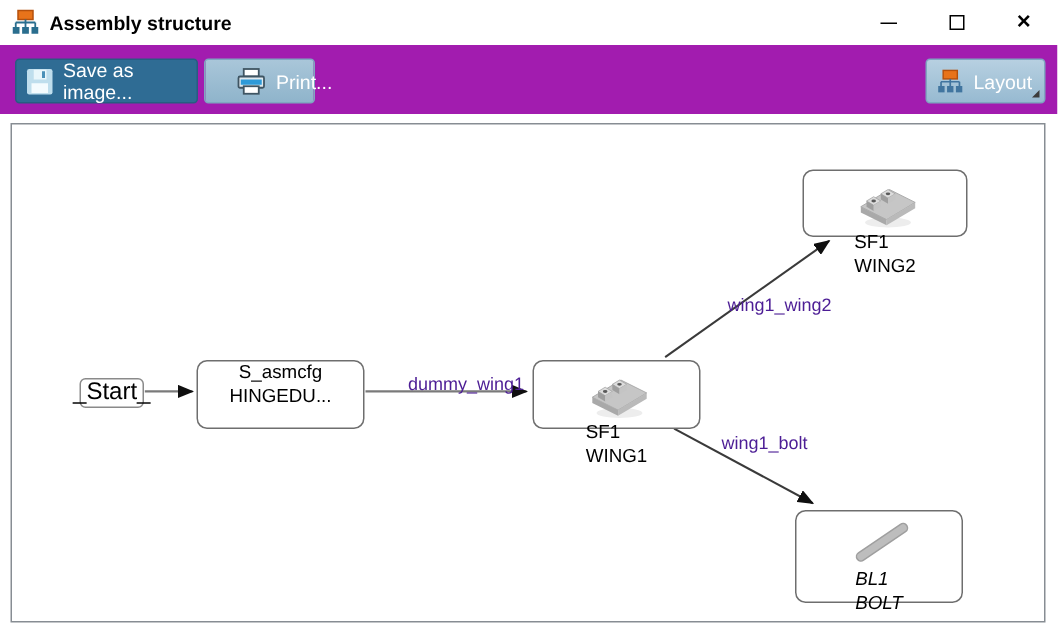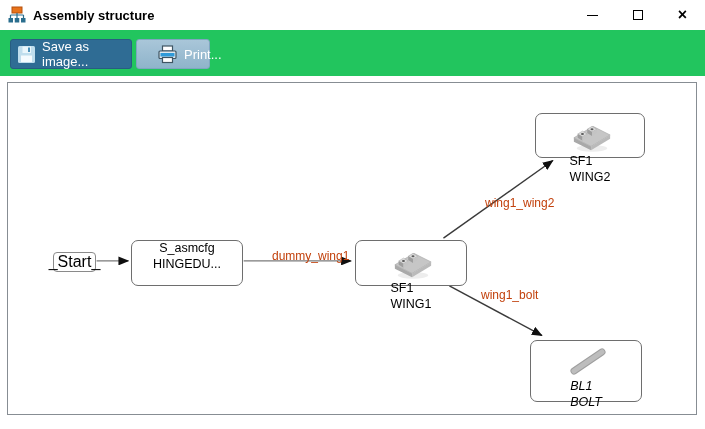--- a/index.html
+++ b/index.html
@@ -10,21 +10,21 @@
   .titlebar { height:30px; display:flex; align-items:center; background:#fff; position:relative;font-weight:bold; }
   .titlebar .app-icon { margin-left:7px; width:20px; height:18px; flex:0 0 auto; }
   .titlebar .title { margin-left:6px; font-size:13px; color:#000; }
   .win-controls { margin-left:auto; display:flex; height:30px; }
   .win-btn { width:45px; height:30px; display:flex; align-items:center; justify-content:center; cursor:default; }
   .glyph-min { width:11px; height:1px; background:#000; display:block; }
   .glyph-max { width:10px; height:10px; border:1px solid #000; display:block; }
   .glyph-close { font-size:16px; line-height:1; color:#000; }
 
   
-  .toolbar { height:46px; position:relative; background:#22c55e; }
+  .toolbar { height:46px; position:relative; background:#a21caf; }
   .btn { position:absolute; top:9px; height:30px; display:flex; align-items:center;
          border-radius:3px; color:#fff; font-size:13px; padding:0 10px 0 6px; cursor:default; }
   .btn .ic { margin-right:6px; display:flex; }
   .btn-save { left:10px; width:122px; background:#2f6c94; border:1px solid #275d81; }
   .btn-print { left:136px; width:74px; background:linear-gradient(#a9c6d9,#8fb4cb); border:1px solid #7fa6c0;padding-left:20px; }
   .btn-layout { right:8px; width:80px; background:linear-gradient(#b7d0e1,#97bad1); border:1px solid #7fa6c0; position:absolute; }
   .dd-arrow { position:absolute; right:3px; bottom:3px; width:0; height:0;
               border-left:5px solid transparent; border-bottom:5px solid #3c3c3c; }
 
   
@@ -32,21 +32,21 @@
             border:1px solid #878d93; background:#fff; }
   .edges-svg { position:absolute; left:0; top:0; width:100%; height:100%; }
 
   .node { position:absolute; background:#fff; border:1px solid #6e6e6e; border-radius:7px;
           display:flex; align-items:center; font-size:12.5px; color:#000; line-height:1.25;flex-direction:column; }
   .node.start { border-radius:4px; justify-content:center; font-size:16px; border-color:#8a8a8a; }
   .node.plain { justify-content:flex-start; text-align:center; }
   .node .node-icon { margin:0 2px 0 5px; flex:0 0 auto; display:flex; }
   .node .node-text { white-space:pre-line; }
 
-  .edge-label { position:absolute; font-size:12px; color:#c2410c; white-space:nowrap; }
+  .edge-label { position:absolute; font-size:12px; color:#4c1d95; white-space:nowrap; }
 </style>
 </head>
 <body>
 
 <div class="titlebar">
   <span class="app-icon">
     <svg width="20" height="18" viewBox="0 0 20 18">
       <rect x="5" y="1" width="10" height="6" fill="#e8731a" stroke="#b5500c" stroke-width="1"></rect>
       <path d="M10 7 V9 M3.5 9 H16.5 M3.5 9 V12 M10 9 V12 M16.5 9 V12" stroke="#2a6e8e" stroke-width="1.2" fill="none"></path>
       <rect x="1.5" y="12" width="4.5" height="4.5" fill="#2a6e8e"></rect>
@@ -86,20 +86,33 @@
       <svg width="21" height="19" viewBox="0 0 21 19">
         <rect x="5.5" y="1" width="10" height="5" fill="#ffffff" stroke="#3f5563" stroke-width="1.2"></rect>
         <rect x="2" y="6" width="17" height="7.5" rx="1" fill="#dfe8ee" stroke="#3f5563" stroke-width="1.2"></rect>
         <rect x="3.5" y="8" width="14" height="3.5" fill="#2f9ad8"></rect>
         <rect x="5.5" y="12.5" width="10" height="5" fill="#ffffff" stroke="#3f5563" stroke-width="1.2"></rect>
       </svg>
     </span>
     <span>Print...</span>
   </div>
 
+  <div class="btn btn-layout">
+    <span class="ic">
+      <svg width="19" height="17" viewBox="0 0 20 18">
+        <rect x="5" y="1" width="10" height="6" fill="#e8731a" stroke="#b5500c" stroke-width="1"></rect>
+        <path d="M10 7 V9 M3.5 9 H16.5 M3.5 9 V12 M10 9 V12 M16.5 9 V12" stroke="#41759f" stroke-width="1.2" fill="none"></path>
+        <rect x="1.5" y="12" width="4.5" height="4.5" fill="#41759f"></rect>
+        <rect x="7.75" y="12" width="4.5" height="4.5" fill="#41759f"></rect>
+        <rect x="14" y="12" width="4.5" height="4.5" fill="#41759f"></rect>
+      </svg>
+    </span>
+    <span>Layout</span>
+    <span class="dd-arrow"></span>
+  </div>
 </div>
 
 <div class="canvas">
   <svg class="edges-svg" id="edges-svg" viewBox="0 0 690 333">
     <defs>
       <marker id="arrow" markerWidth="11" markerHeight="9" refX="10" refY="4.5" orient="auto" markerUnits="userSpaceOnUse">
         <path d="M0,0 L11,4.5 L0,9 z" fill="#0f0f0f"></path>
       </marker>
     </defs>
   <line x1="88" y1="179" x2="120" y2="179" stroke="#7a7a7a" stroke-width="1.4" marker-end="url(#arrow)"></line>

